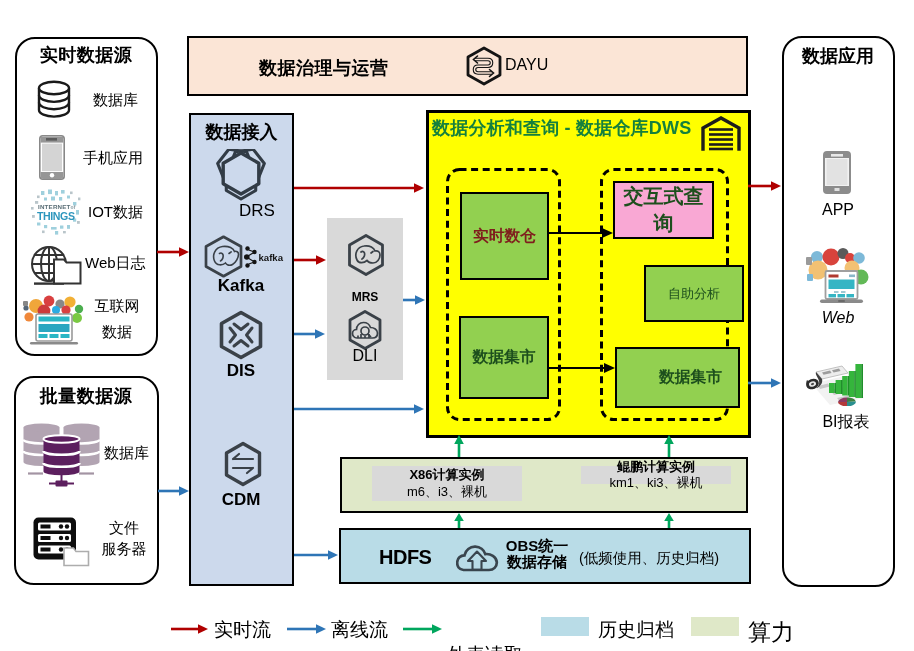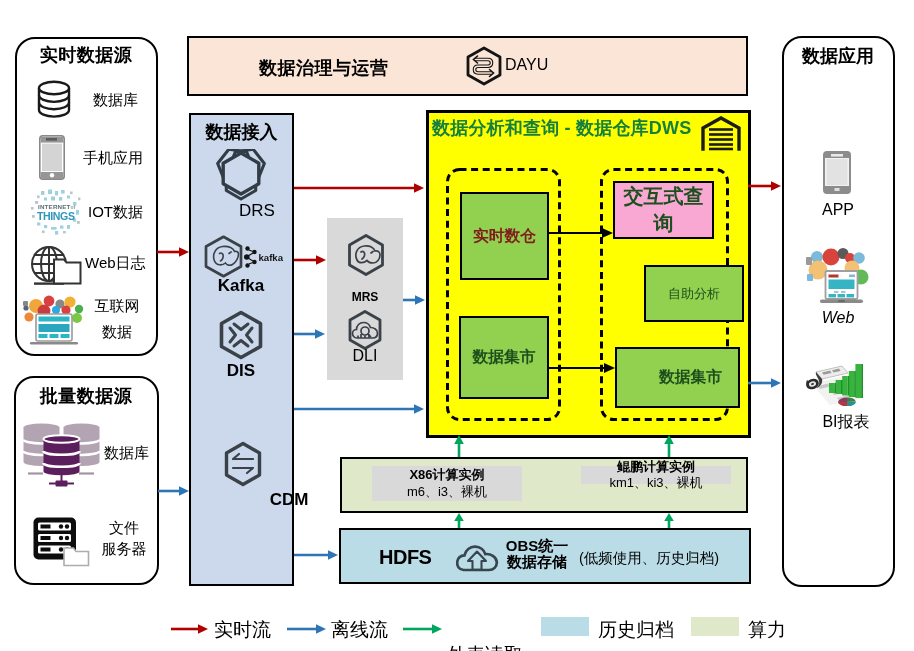--- a/index.html
+++ b/index.html
@@ -230,21 +230,21 @@
 <div class="abs ctr" style="left:191px;top:362px;width:100px;height:18px;font-size:17px;font-weight:bold;color:#000;">DIS</div>
 
 <svg class="abs" style="left:222px;top:441px;" width="42" height="46" viewBox="0 0 42 46">
   <path d="M21,2.5 L37.5,12 L37.5,34 L21,43.5 L4.5,34 L4.5,12 Z" fill="none" stroke="#3a4148" stroke-width="3.4" stroke-linejoin="round"></path>
   <g fill="none" stroke="#3a4148" stroke-width="2.2" stroke-linecap="round" stroke-linejoin="round">
     <path d="M31,18 H11 M11,18 L17,13"></path>
     <path d="M11,27 H31 M31,27 L25,32"></path>
   </g>
 </svg>
 
-<div class="abs ctr" style="left:191px;top:491px;width:100px;height:18px;font-size:17px;font-weight:bold;color:#000;padding-left:48px;">CDM</div>
+<div class="abs ctr" style="left:191px;top:491px;width:100px;height:18px;font-size:17px;font-weight:bold;color:#000;">CDM</div>
 
 <div class="abs" style="left:187px;top:36px;width:557px;height:56px;background:#fbe5d6;border:2.6px solid #000;"></div>
 
 <div class="abs" style="left:259px;top:56px;font-size:18px;font-weight:bold;color:#000;letter-spacing:0.5px;">数据治理与运营</div>
 
 <svg class="abs" style="left:463px;top:46px;" width="42" height="40" viewBox="0 0 42 40">
   <path d="M21,2 L37,11 L37,29 L21,38 L5,29 L5,11 Z" fill="#fbe5d6" stroke="#141414" stroke-width="2.8" stroke-linejoin="round"></path>
   <path d="M12,13.5 H25 C27.5,13.5 28.5,15 28.5,16.8 C28.5,18.6 27.5,20.2 25,20.2 H15 C12.5,20.2 11.5,21.8 11.5,23.6 C11.5,25.4 12.5,27 15,27 H29" fill="none" stroke="#141414" stroke-width="3.6"></path>
   <path d="M12,13.5 H25 C27.5,13.5 28.5,15 28.5,16.8 C28.5,18.6 27.5,20.2 25,20.2 H15 C12.5,20.2 11.5,21.8 11.5,23.6 C11.5,25.4 12.5,27 15,27 H29" fill="none" stroke="#fbe5d6" stroke-width="1.4"></path>
   <g fill="none" stroke="#141414" stroke-width="1.6" stroke-linecap="round">
@@ -529,13 +529,13 @@
 </svg>
 
 <div class="abs" style="left:447px;top:617px;font-size:19px;color:#000;margin-top:25px;">外表读取</div>
 
 <div class="abs" style="left:541px;top:617px;width:48px;height:19px;background:#b9dce7;"></div>
 
 <div class="abs" style="left:598px;top:617px;font-size:19px;color:#000;">历史归档</div>
 
 <div class="abs" style="left:691px;top:617px;width:48px;height:19px;background:#dfe8c8;"></div>
 
-<div class="abs" style="left:748px;top:617px;font-size:19px;color:#000;">算力</div>
+<div class="abs" style="left:748px;top:617px;font-size:23px;color:#000;">算力</div>
 
 </body></html>

